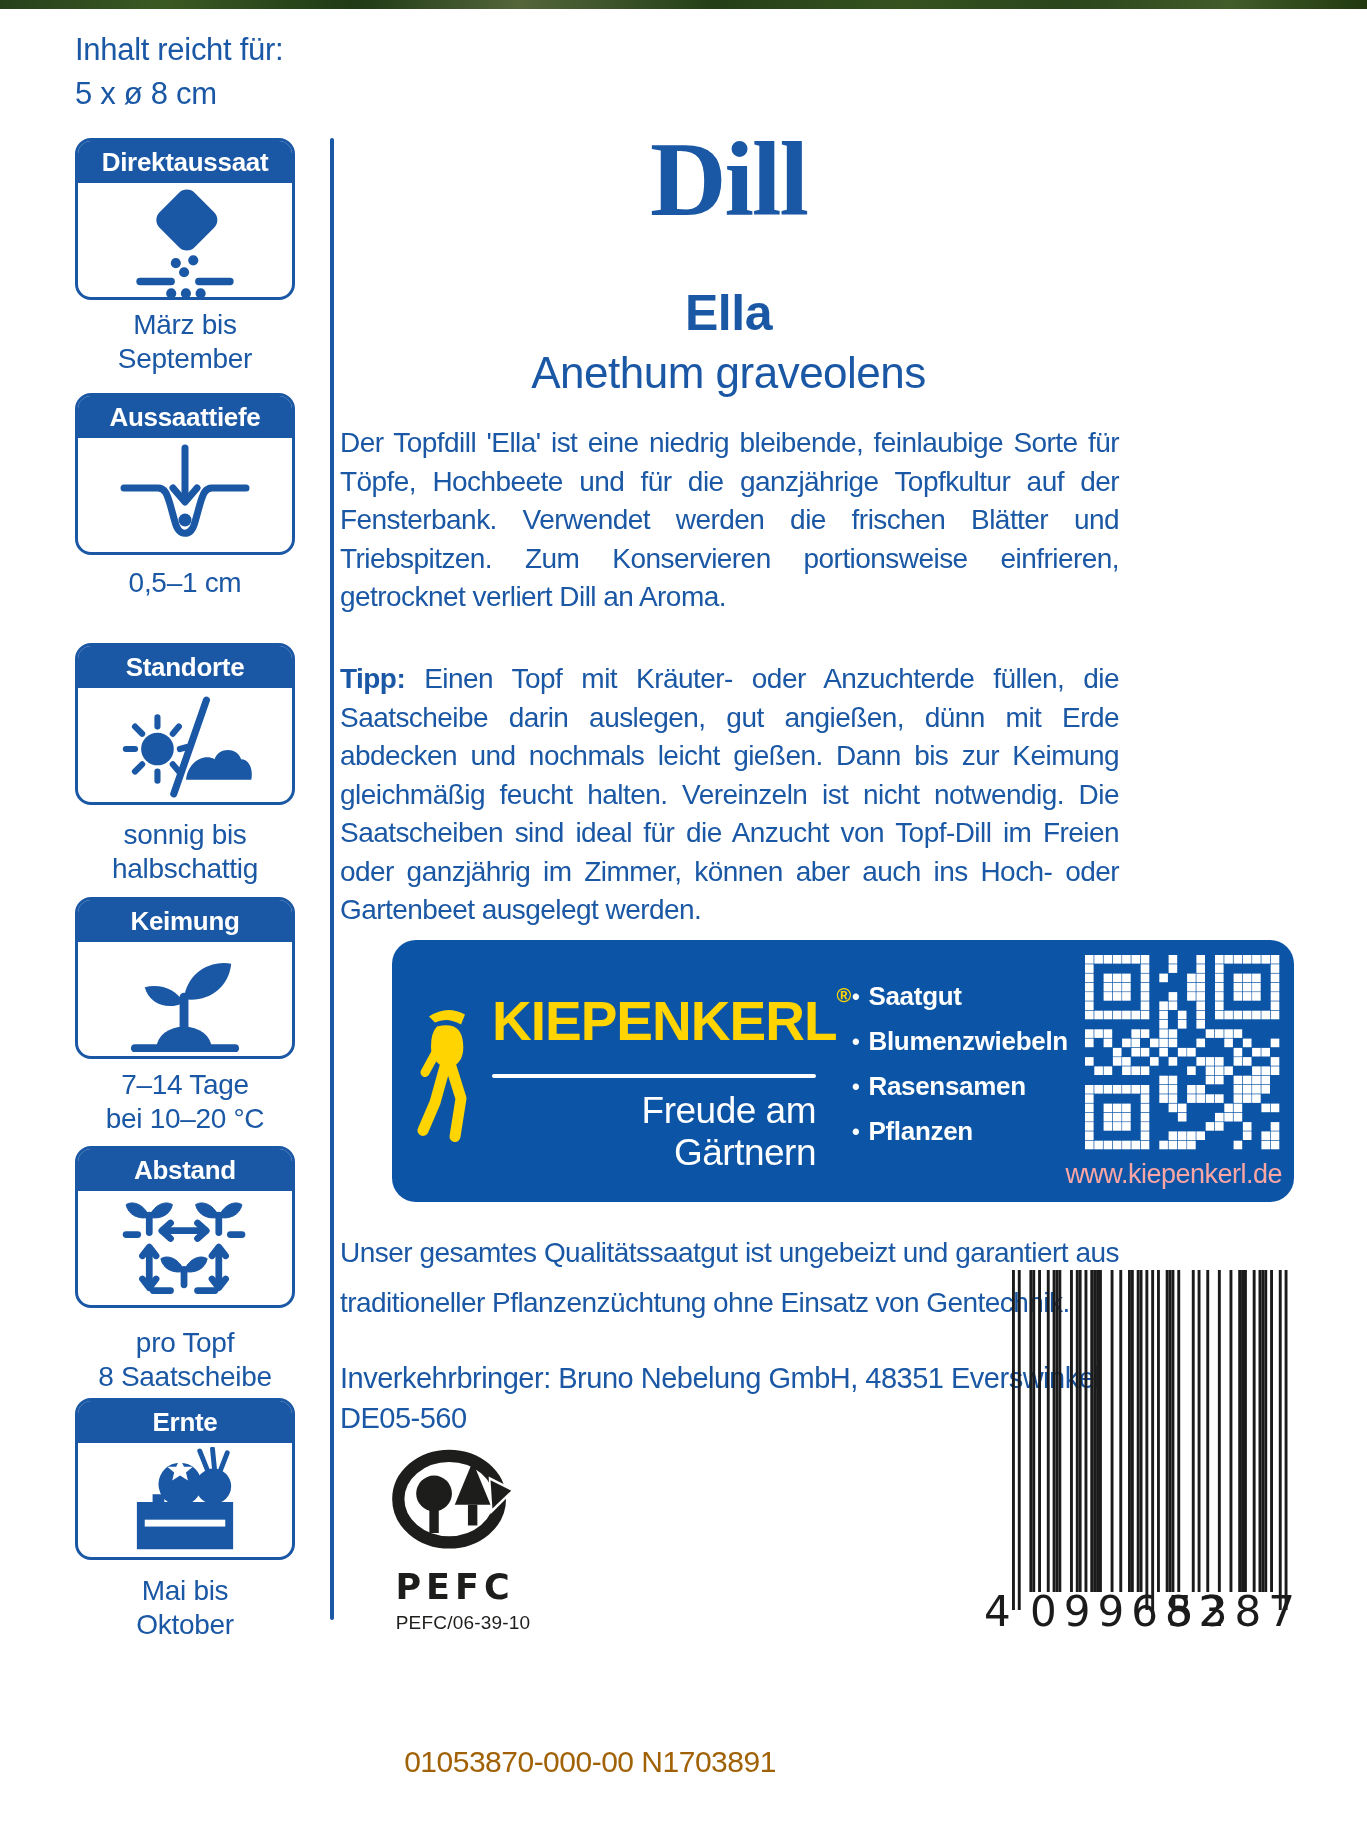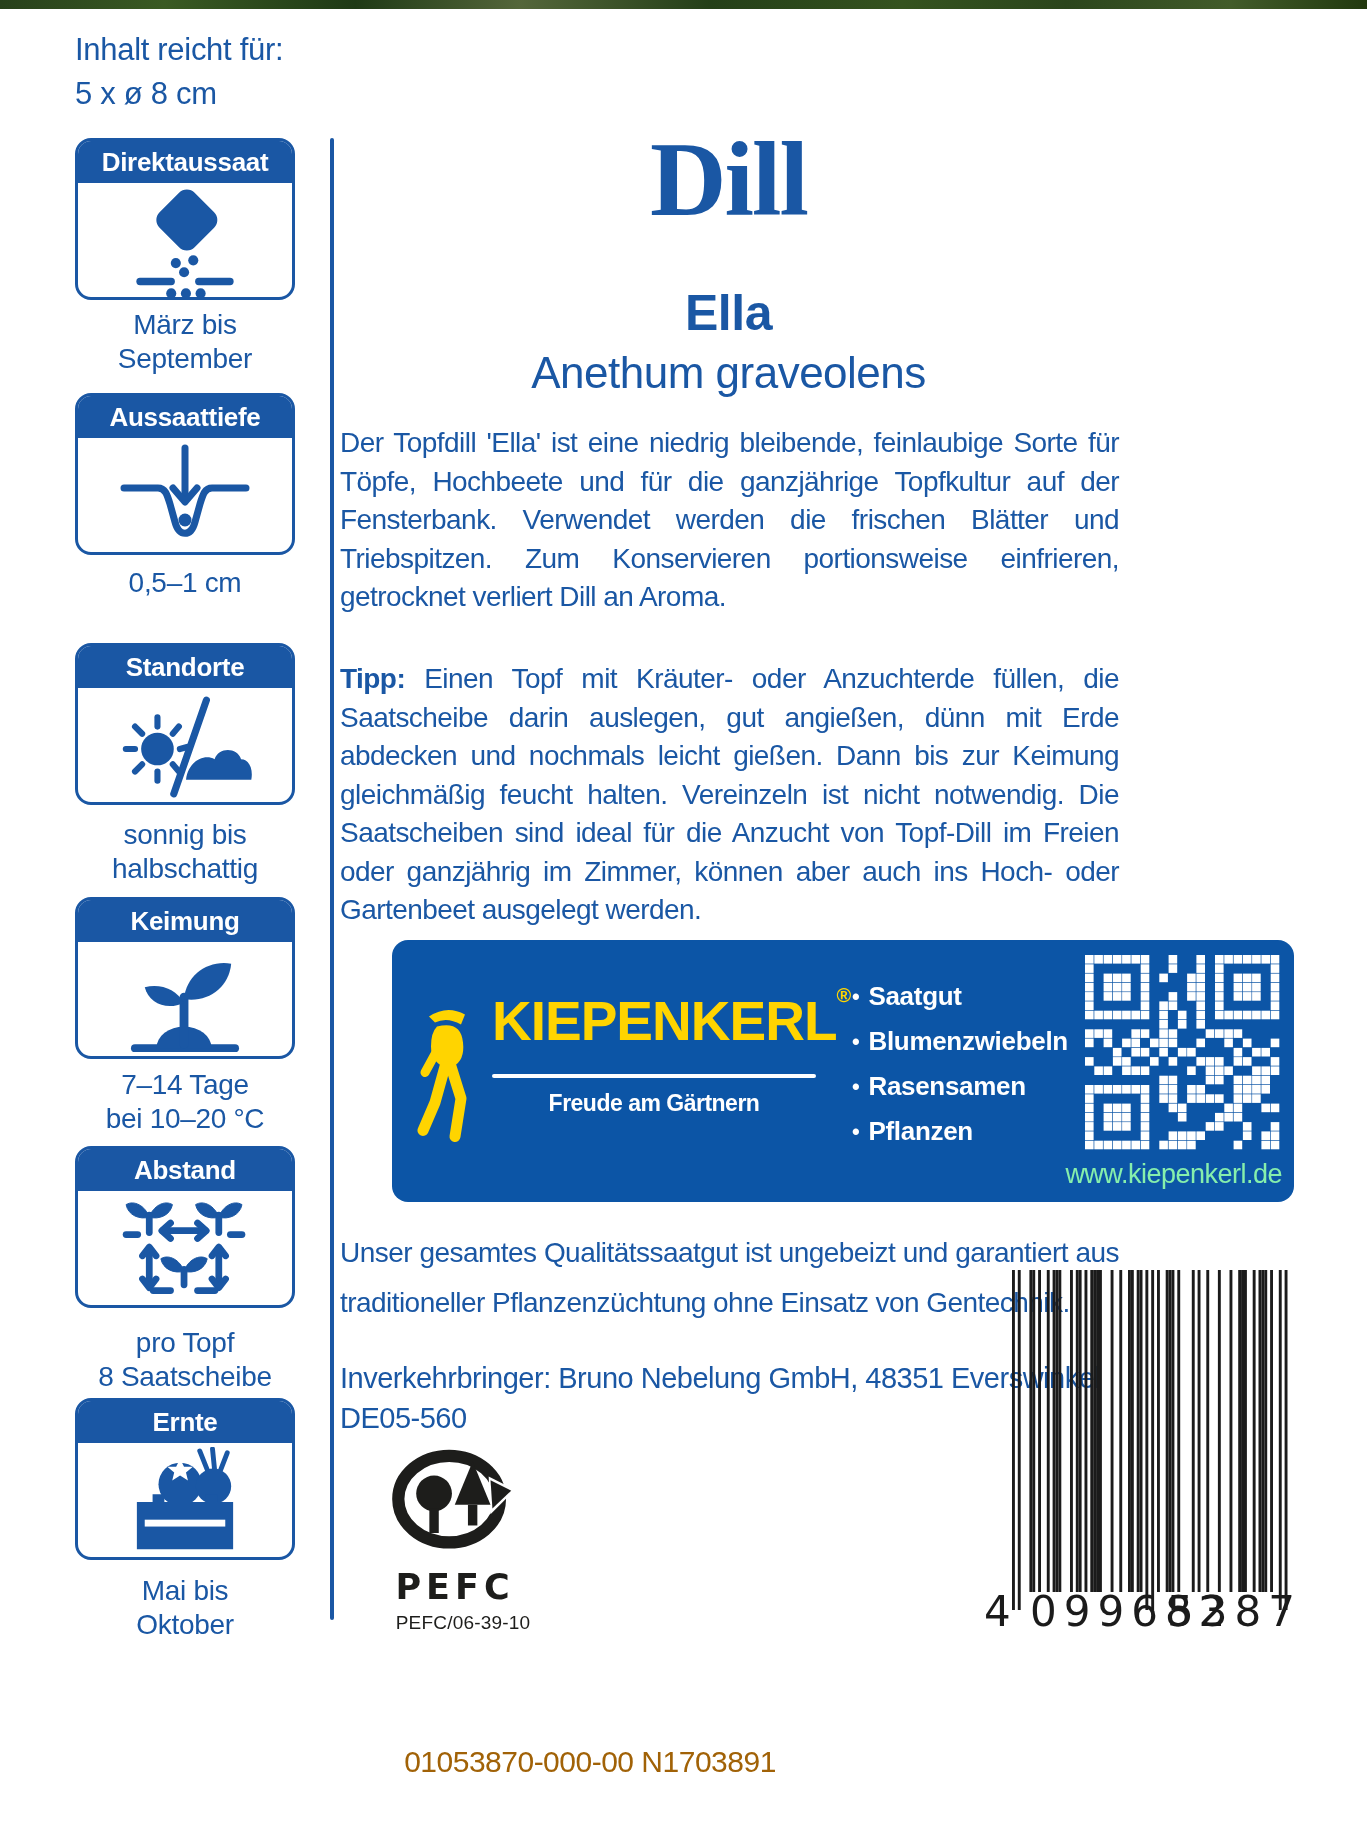--- a/index.html
+++ b/index.html
@@ -35,30 +35,30 @@
   
   .main-head{left:340px;width:777px;text-align:center}
   .title{top:125px;font-family:Liberation Serif, serif;font-weight:bold;font-size:106px;line-height:110px;letter-spacing:-2px}
   .variety{top:284px;font-size:50px;font-weight:bold;letter-spacing:-.5px}
   .botanical{top:348px;font-size:44px;letter-spacing:-.5px}
 
   .para{left:340px;width:779px;font-size:28px;line-height:38.5px;text-align:justify;letter-spacing:-.55px}
   .para .b{font-weight:bold}
 
   
-  .banner{left:392px;top:940px;width:902px;height:262px;background:var(--banner-blue);border-radius:16px}
+  .banner{left:392px;top:940px;width:902px;height:262px;background:var(--banner-blue);border-radius:24px}
   .brand{left:100px;top:44px;color:var(--yellow);font-weight:bold;font-size:55px;letter-spacing:-1px;white-space:nowrap}
   .brand sup{font-size:20px;vertical-align:38px}
   .brand-rule{left:100px;top:134px;width:324px;height:4px;background:#fff;border-radius:2px}
-  .tagline{left:100px;top:150px;width:324px;text-align:center;color:#fff;font-weight:bold;font-size:23px;letter-spacing:-.5px}
+  .tagline{left:100px;top:150px;width:324px;text-align:right;color:#fff;font-weight:normal;font-size:37px;letter-spacing:-.5px}
   .bullets{left:460px;top:34px;color:#fff;font-weight:bold;font-size:26px;letter-spacing:-.3px}
   .bullets .row{height:45px;display:flex;align-items:center}
   .bullets .dot{font-size:22px;margin-right:9px}
   .qr{left:693px;top:15px;width:195px;height:195px}
-  .url{left:595px;top:219px;width:295px;text-align:right;color:#86efac;font-size:27px;letter-spacing:-.5px}
+  .url{left:595px;top:219px;width:295px;text-align:right;color:#fca5a5;font-size:27px;letter-spacing:-.5px}
 
   .quality{top:1228px;line-height:50px}
   .distrib{left:340px;top:1358px;font-size:29px;line-height:40px;letter-spacing:-.5px}
 
   
   .pefc-logo{left:385px;top:1437px;width:132px;height:128px}
   .pefc-name{left:385px;top:1567px;width:140px;text-align:center;color:var(--ink);font-family:"DejaVu Sans",sans-serif;
     font-weight:bold;font-size:35px;letter-spacing:5px}
   .pefc-code{left:378px;top:1612px;width:170px;text-align:center;color:var(--ink);font-size:19px;letter-spacing:.2px}
 

